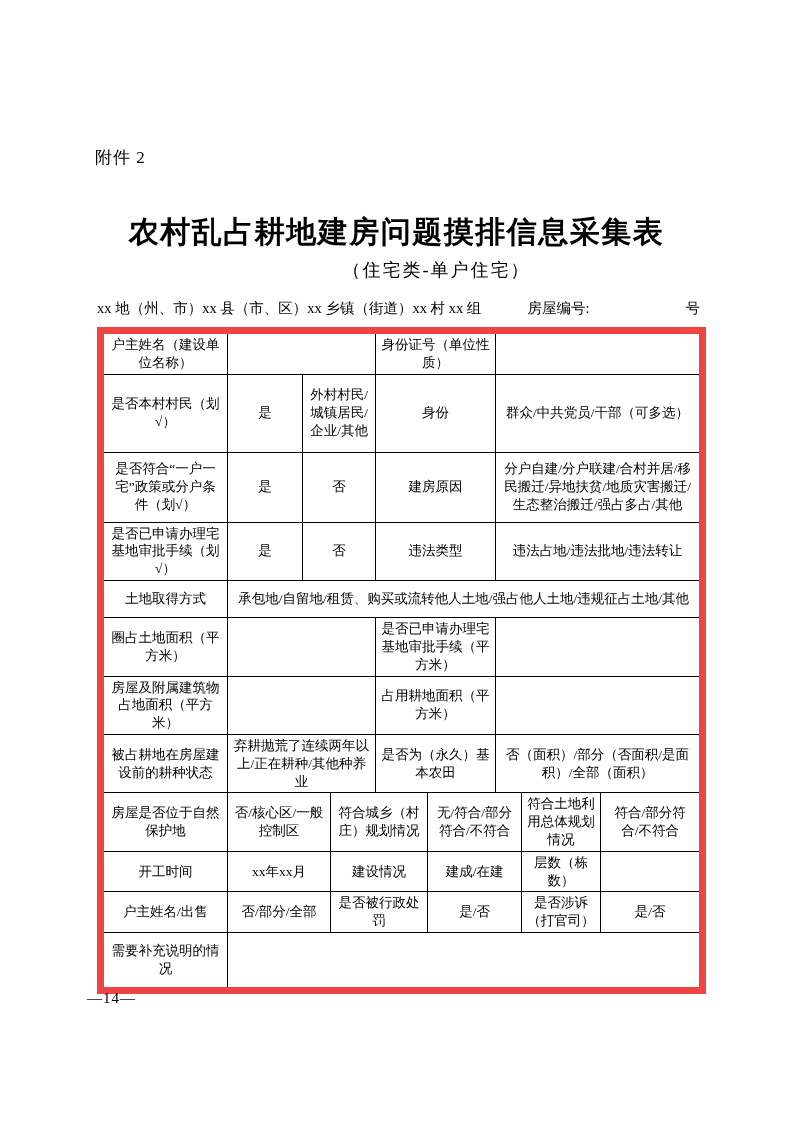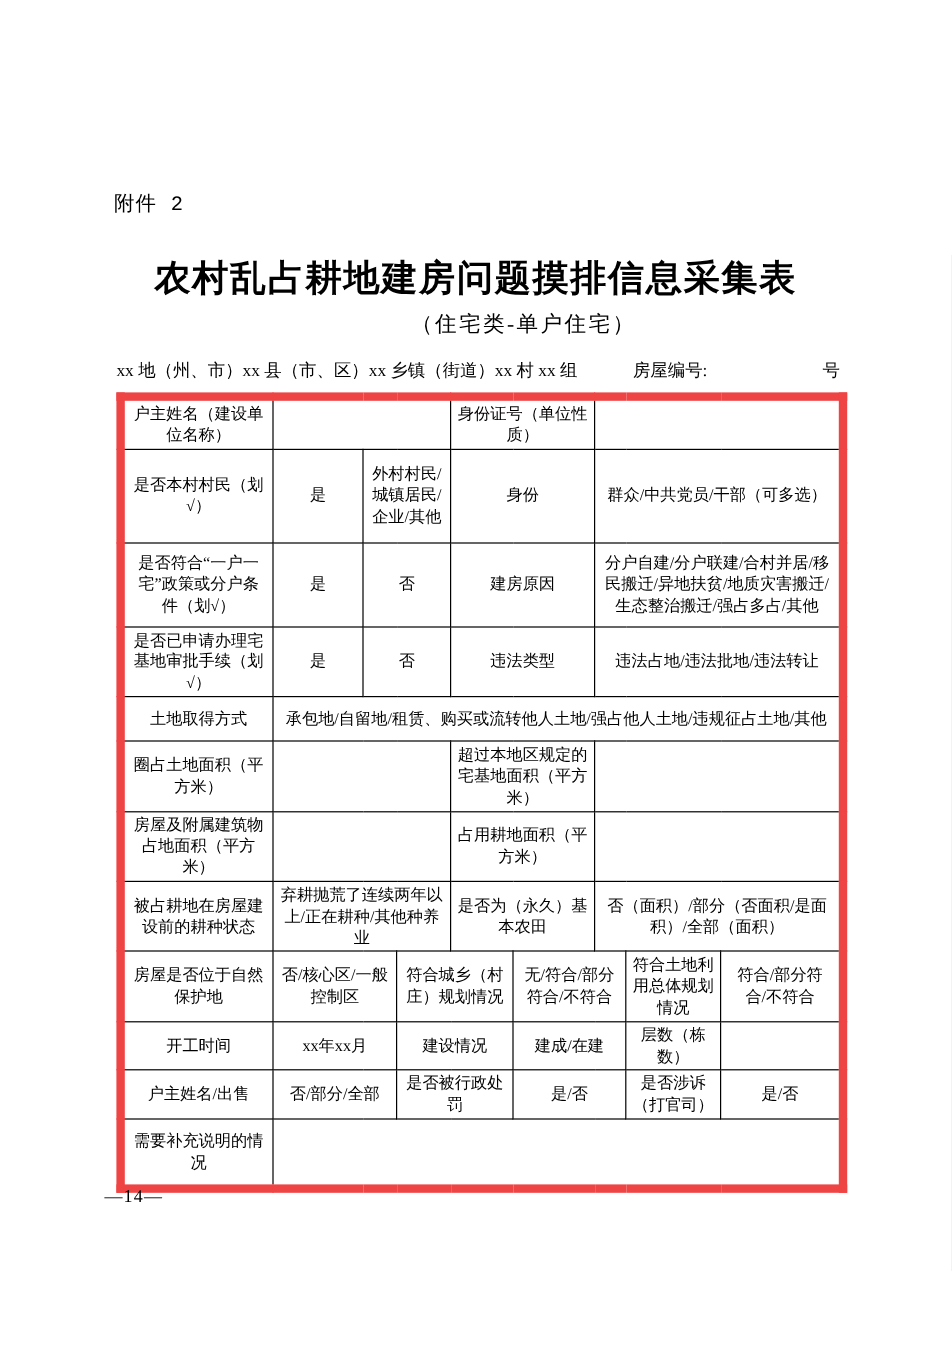--- a/index.html
+++ b/index.html
@@ -11,23 +11,22 @@
     background: #ffffff;
     font-family: "Liberation Serif", "DejaVu Serif", serif;
     color: #000;
     overflow: hidden;
   }
   .attachment {
     position: absolute;
     left: 95px;
     top: 146px;
     font-size: 17px;
-    font-family: Liberation Mono, monospace;
+    font-family: Liberation Serif, serif;
     letter-spacing: 1px;
-    margin-top: 12px;
   }
   .title {
     position: absolute;
     top: 212px;
     left: 0;
     width: 100%;
     margin: 0;
     text-align: center;
     font-size: 30px;
     font-weight: bold;
@@ -143,21 +142,21 @@
         <td colspan="2">违法类型</td>
         <td colspan="3">违法占地/违法批地/违法转让</td>
       </tr>
       <tr style="height:37px">
         <td colspan="1">土地取得方式</td>
         <td colspan="8">承包地/自留地/租赁、购买或流转他人土地/强占他人土地/违规征占土地/其他</td>
       </tr>
       <tr style="height:54px">
         <td colspan="1">圈占土地面积（平方米）</td>
         <td colspan="3"></td>
-        <td colspan="2">超过本地区规定的宅基地面积（平方米）</td>
+        <td colspan="2">是否已申请办理宅基地审批手续（平方米）</td>
         <td colspan="3"></td>
       </tr>
       <tr style="height:54px">
         <td colspan="1">房屋及附属建筑物占地面积（平方米）</td>
         <td colspan="3"></td>
         <td colspan="2">占用耕地面积（平方米）</td>
         <td colspan="3"></td>
       </tr>
       <tr style="height:56px">
         <td colspan="1">被占耕地在房屋建设前的耕种状态</td>

